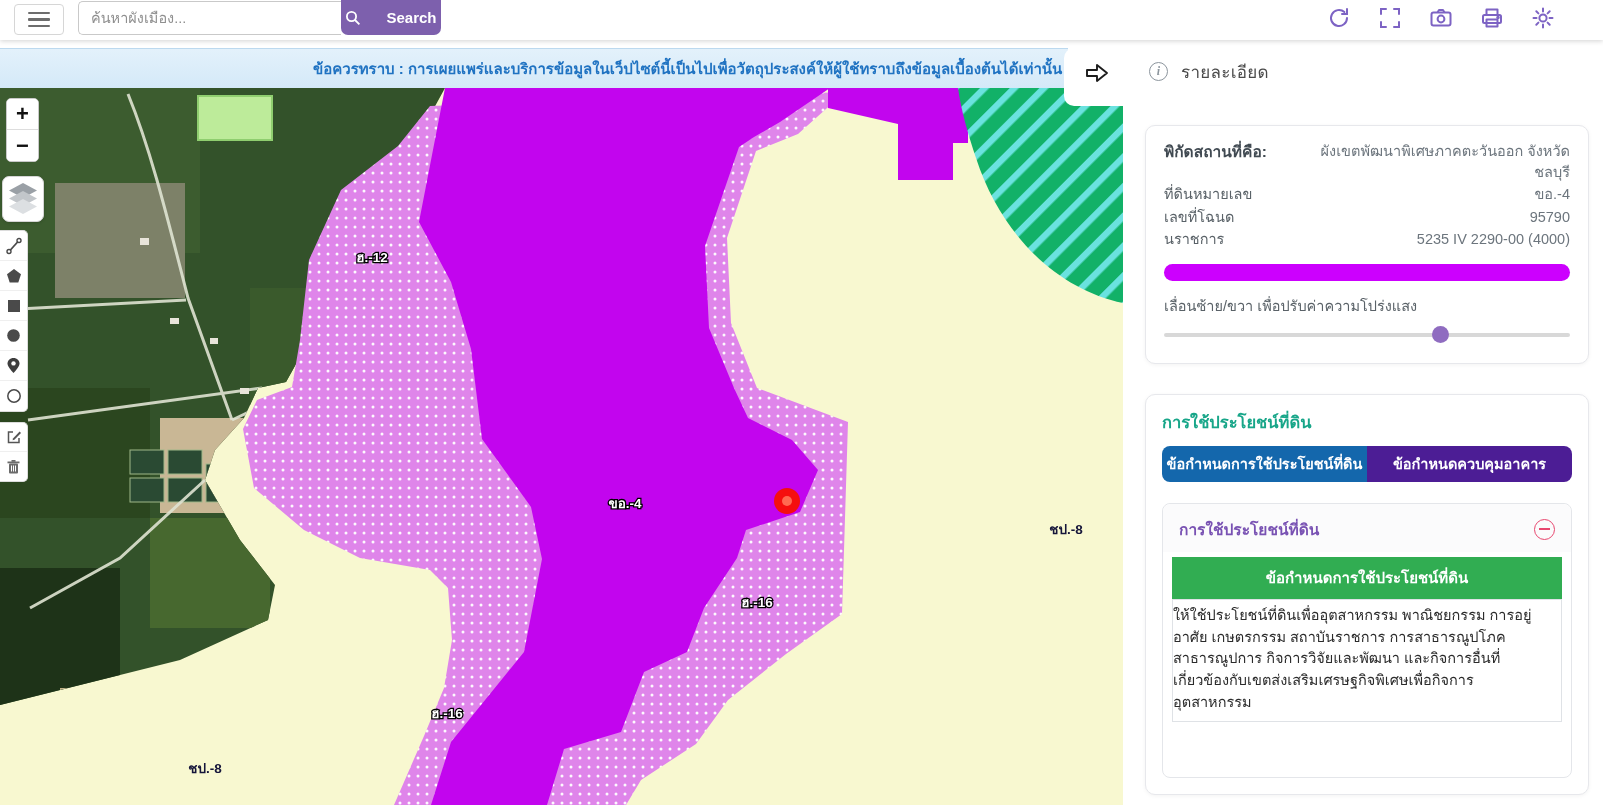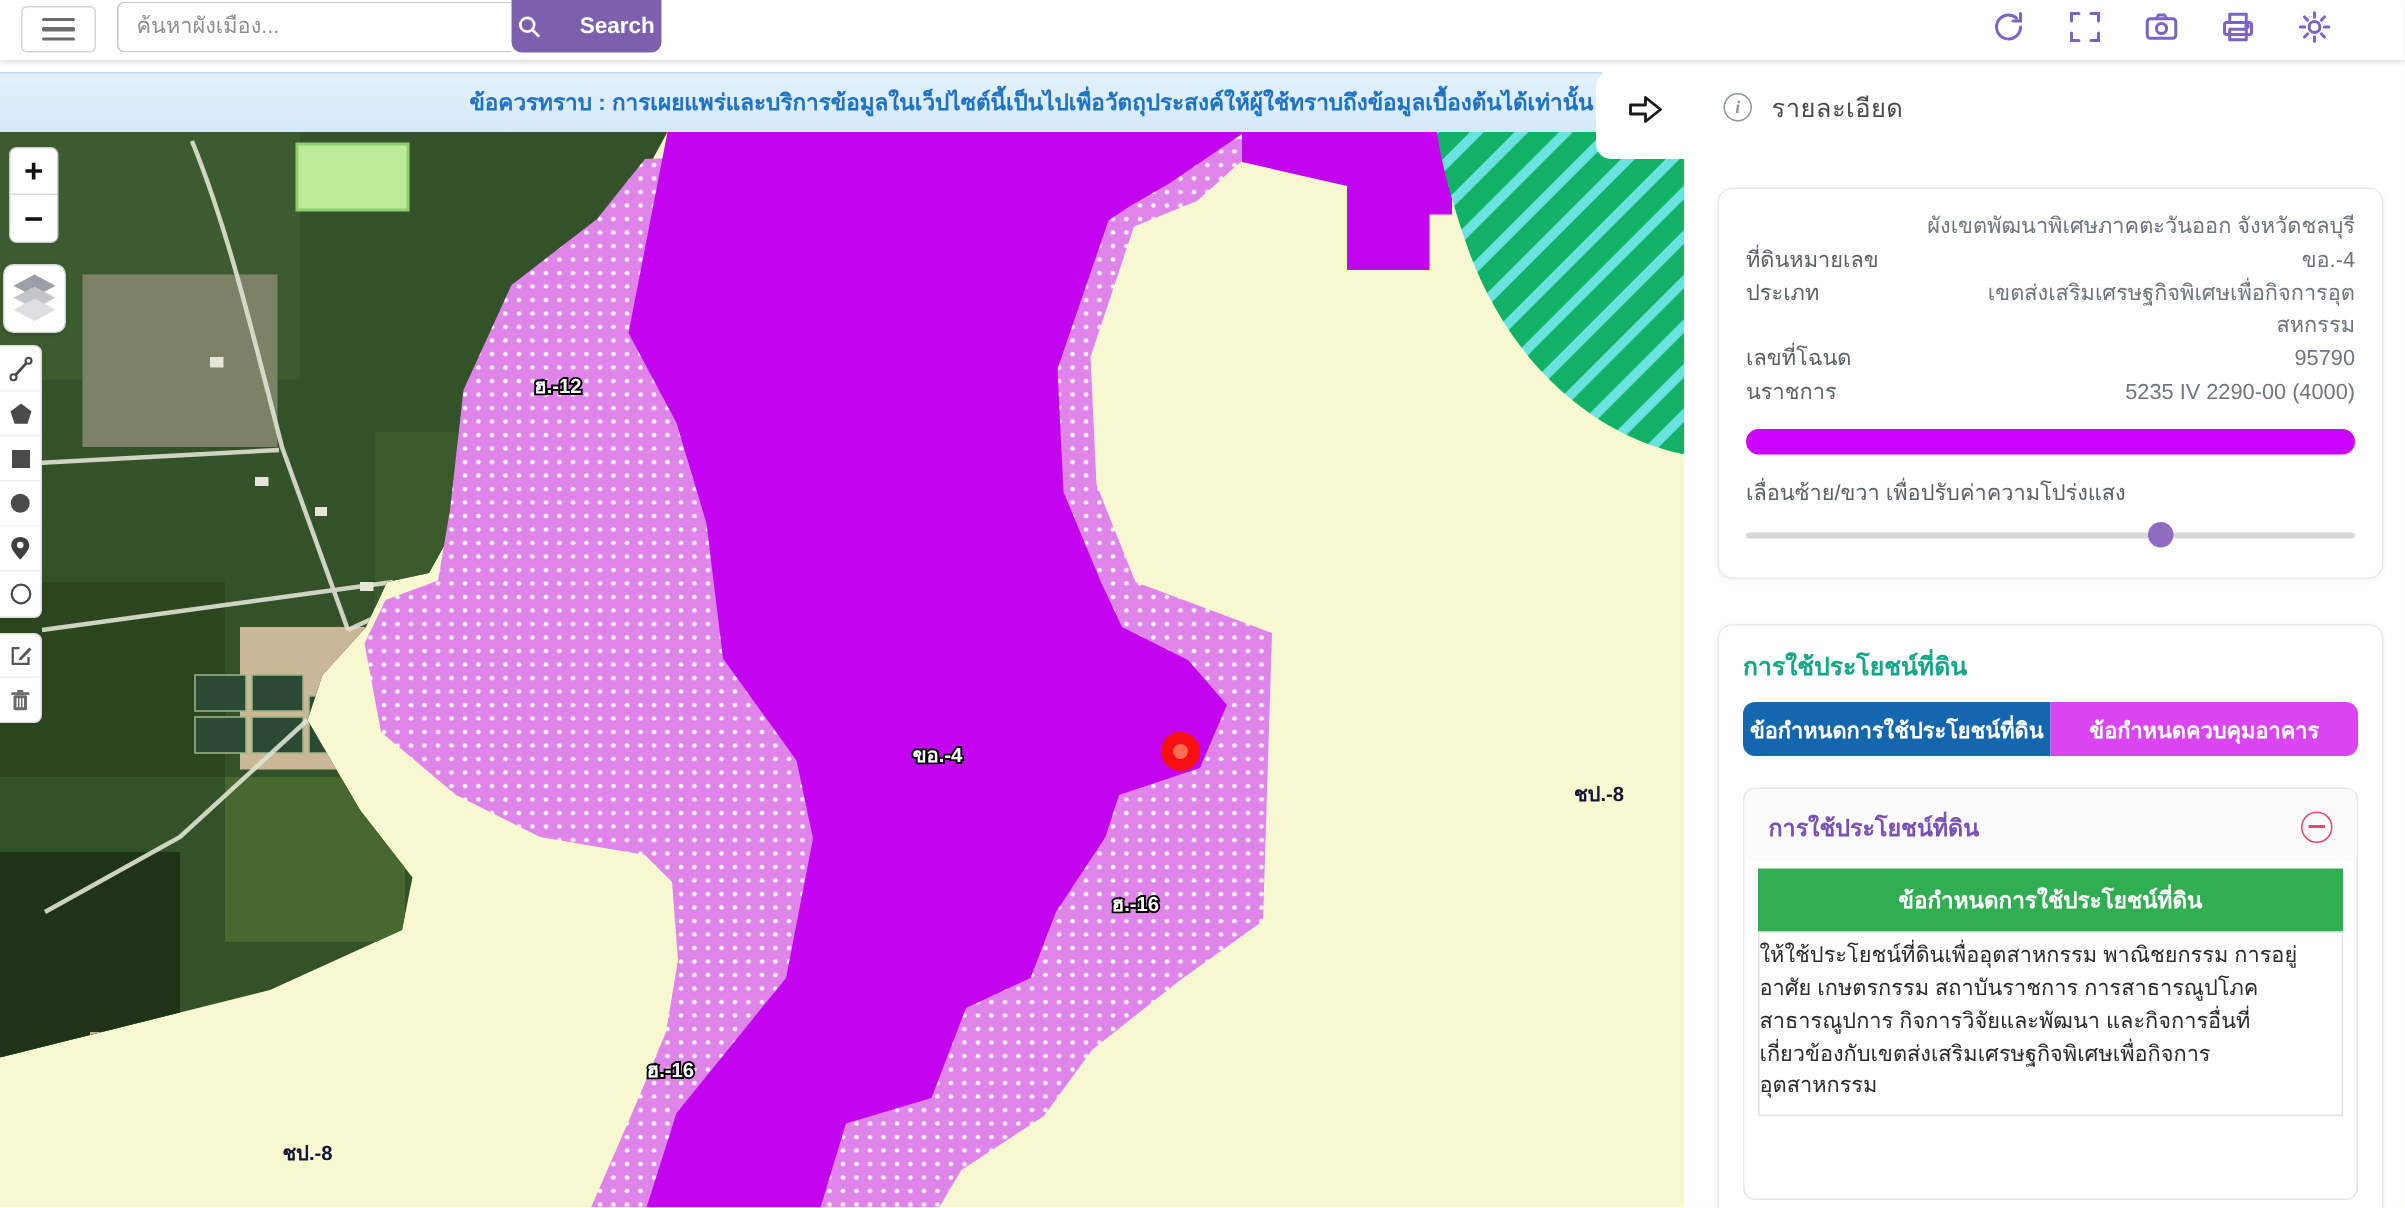--- a/index.html
+++ b/index.html
@@ -79,21 +79,21 @@
   .slider .track { position:absolute; left:0; right:0; top:7px; height:4px; background:#d8d8d8; border-radius:2px; }
   .slider .thumb { position:absolute; left:66%; top:0; width:17px; height:17px; border-radius:50%;
     background:#8f6cc0; cursor:grab; }
 
   .landuse-card { margin-top:30px; padding:14px 16px 16px 16px; min-height:360px; }
   .section-title { font-size:16.5px; font-weight:bold; color:#18a689; margin-bottom:11px; }
   .tabs { display:flex; border-radius:8px; overflow:hidden; }
   .tab { flex:1; height:36px; display:flex; align-items:center; justify-content:center;
     color:#fff; font-size:14.5px; font-weight:bold; cursor:pointer; }
   .tab.active { background:#1467ac; }
-  .tab.inactive { background:#d946ef; }
+  .tab.inactive { background:#4c1d95; }
   .accordion { margin-top:21px; border:1px solid #e4e6ea; border-radius:8px; min-height:275px;
     background:#fff; }
   .acc-header { display:flex; align-items:center; justify-content:space-between;
     padding:13px 16px 10px 16px; background:#fbfbfc; border-radius:8px 8px 0 0; cursor:pointer; }
   .acc-title { font-size:15.5px; font-weight:bold; color:#7952b3; }
   .minus-ico { width:21px; height:21px; border:1.6px solid #e8476f; border-radius:50%;
     position:relative; cursor:pointer; flex-shrink:0; }
   .minus-ico::after { content:""; position:absolute; left:4px; right:4px; top:8px; height:2px;
     background:#e8476f; }
   .banner { margin:5px 9px 0 9px; background:#31ad52; color:#fff; text-align:center;
@@ -319,29 +319,26 @@
     </svg>
   </div>
 
   <div class="panel-header">
     <span class="info-ico">i</span>
     <span class="panel-title">รายละเอียด</span>
   </div>
 
   <div class="card details-card">
     <div class="drow">
+      <span class="dlabel strong">พิกัดสถานที่คือ:</span>
       <span class="dval">ผังเขตพัฒนาพิเศษภาคตะวันออก จังหวัดชลบุรี</span>
     </div>
     <div class="drow">
       <span class="dlabel">ที่ดินหมายเลข</span>
       <span class="dval">ขอ.-4</span>
-    </div>
-    <div class="drow">
-      <span class="dlabel">ประเภท</span>
-      <span class="dval">เขตส่งเสริมเศรษฐกิจพิเศษเพื่อกิจการอุตสหกรรม</span>
     </div>
     <div class="drow">
       <span class="dlabel">เลขที่โฉนด</span>
       <span class="dval">95790</span>
     </div>
     <div class="drow">
       <span class="dlabel">นราชการ</span>
       <span class="dval">5235 IV 2290-00 (4000)</span>
     </div>
 

